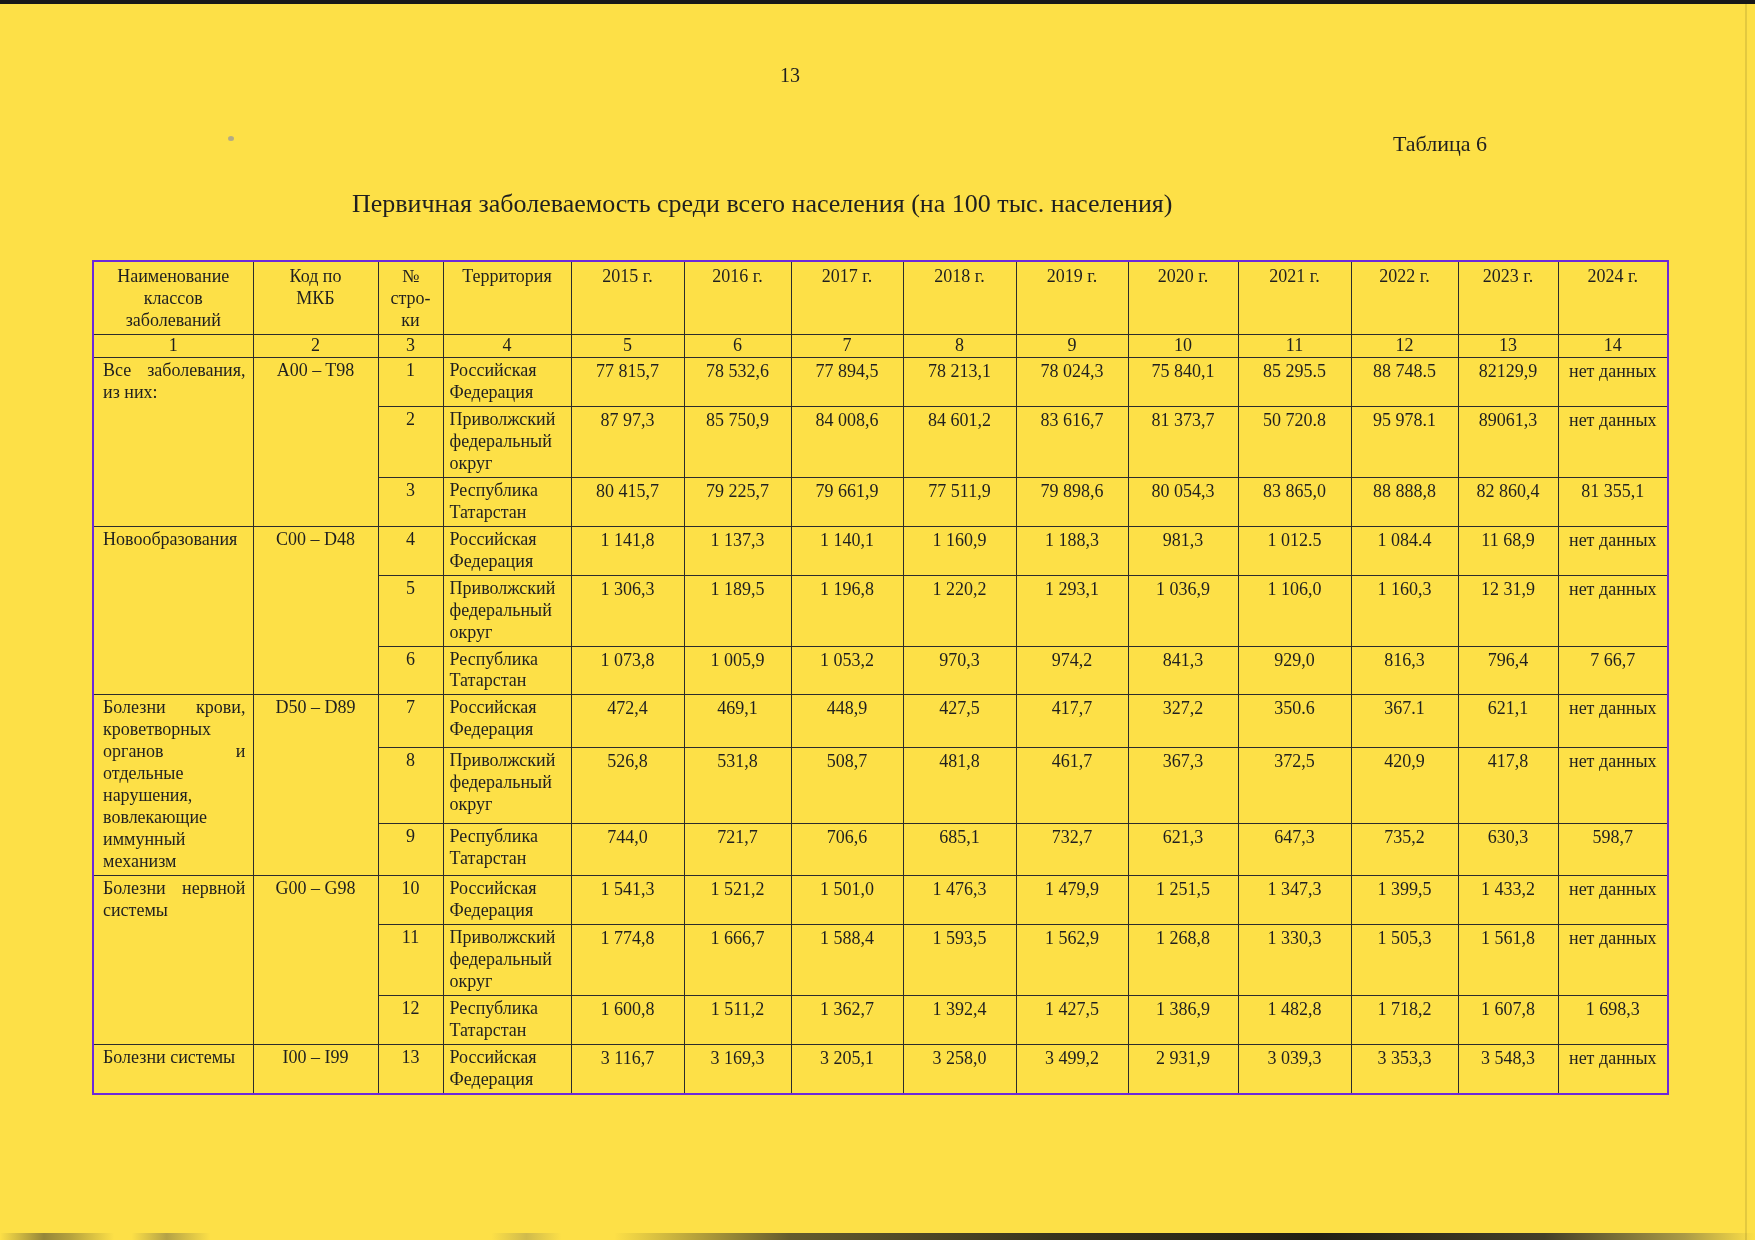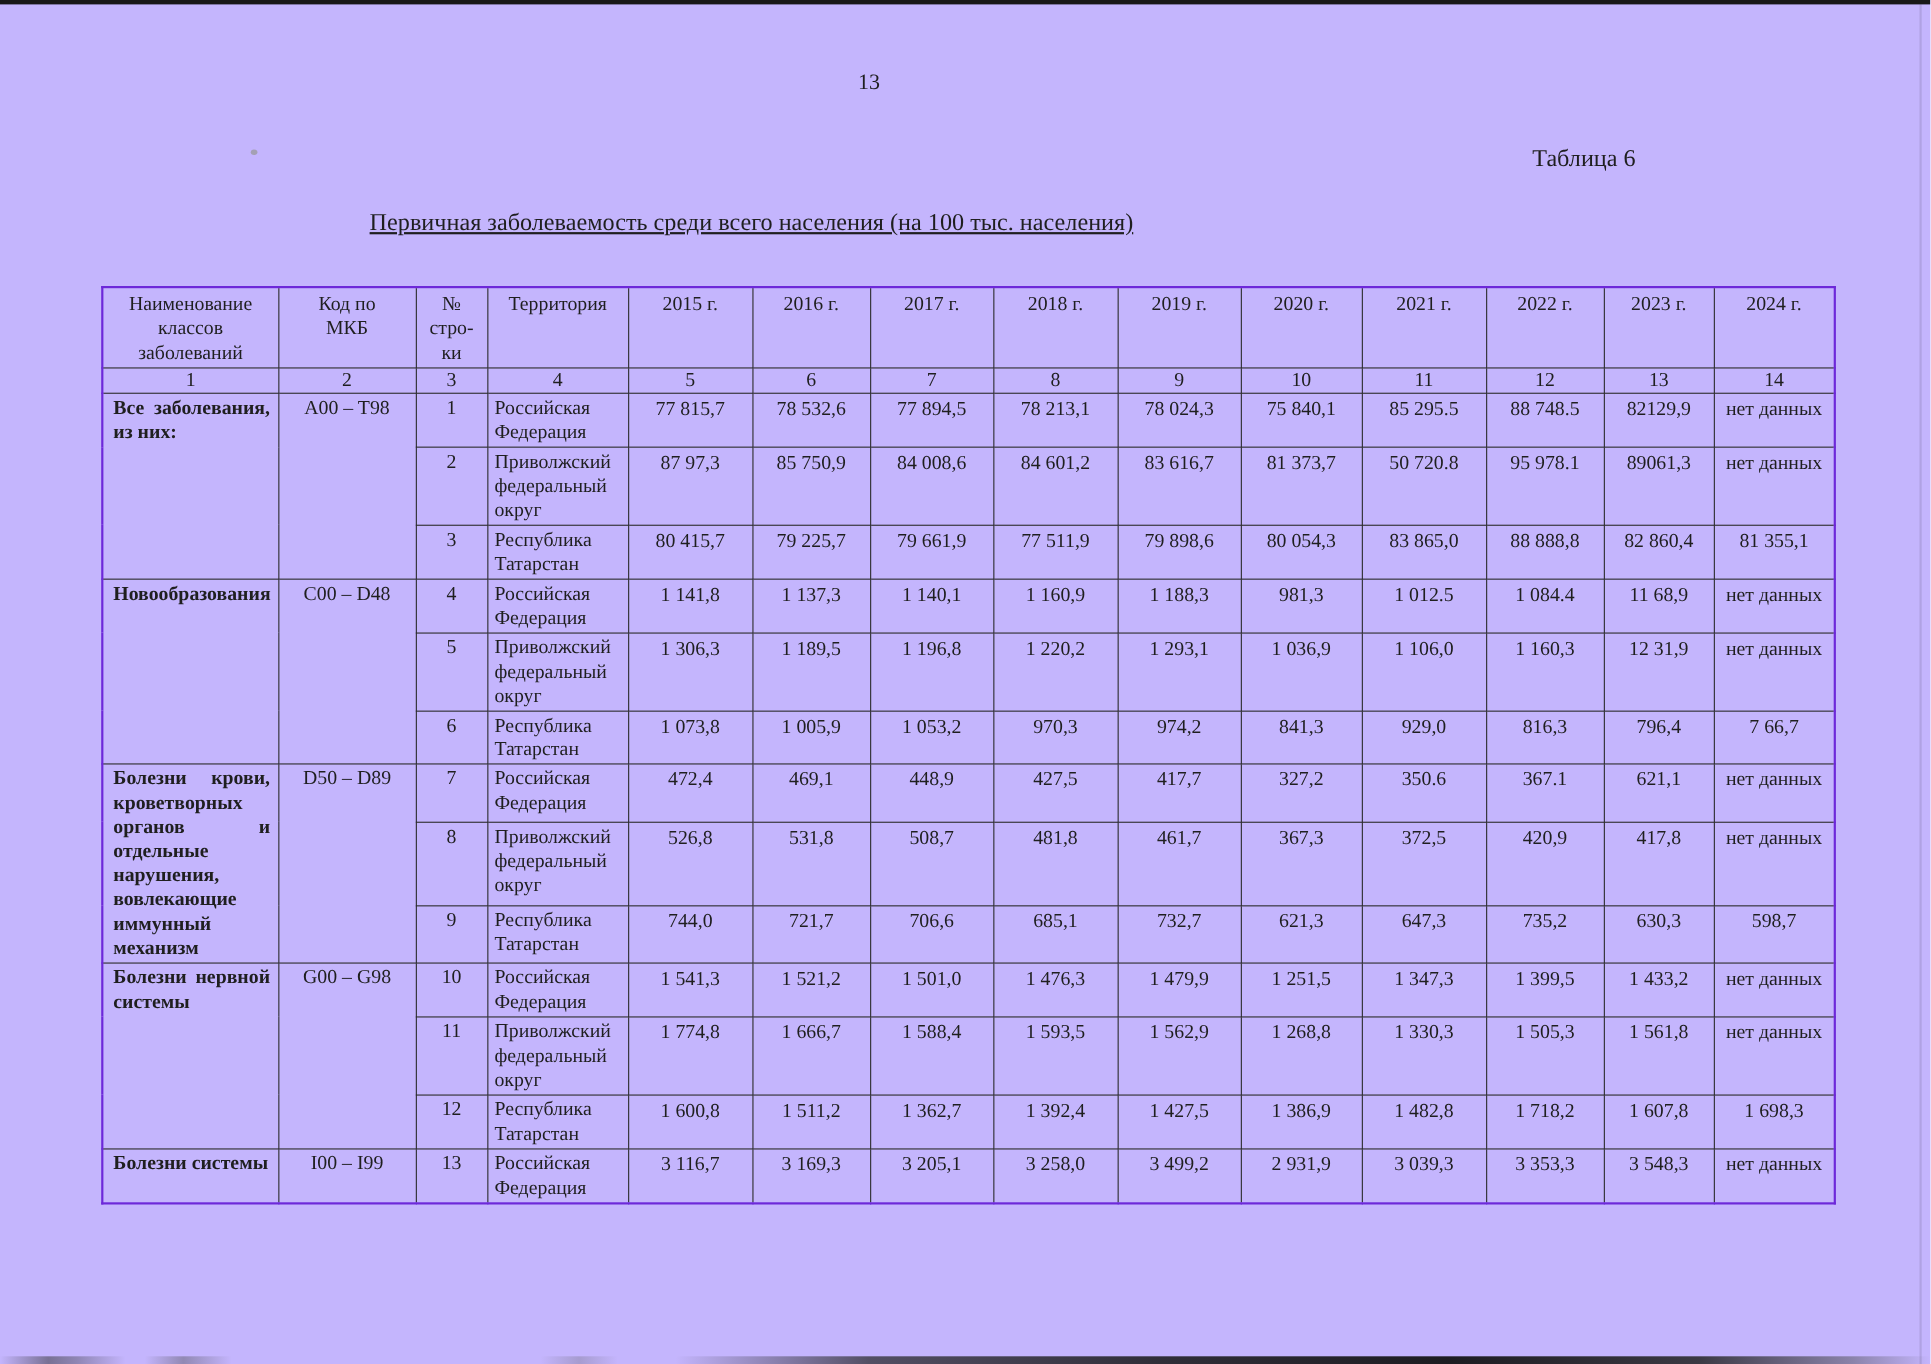--- a/index.html
+++ b/index.html
@@ -1,20 +1,20 @@
 <!DOCTYPE html>
 <html lang="ru"><head>
 <meta charset="utf-8">
 <style>
   html, body { margin: 0; padding: 0; background: #ffffff; }
   .page {
     position: relative;
     width: 1755px;
     height: 1240px;
-    background: #c4b5fd;
+    background: #fde047;
     font-family: "Liberation Serif", "DejaVu Serif", serif;
     color: #1f1f1f;
     overflow: hidden;
   }
   .scan-strip-top {
     position: absolute; top: 0; left: 0; width: 100%; height: 4px;
     background: #181818;
   }
   .scan-edge-right {
     position: absolute; top: 4px; right: 8px; width: 2px; height: 1236px;
@@ -35,44 +35,43 @@
   }
   .page-number {
     position: absolute; top: 64px; left: 780px;
     font-size: 20px;
   }
   .table-label {
     position: absolute; top: 131px; right: 268px;
     font-size: 22px;
   }
   .doc-title {
-    position: absolute; top: 189px; left: 336px;
-    font-size: 22px;
-    text-decoration: underline;
+    position: absolute; top: 189px; left: 352px;
+    font-size: 26px;
   }
   table.doc-table {
     position: absolute; left: 92px; top: 260px;
     width: 1575px;
     border-collapse: collapse;
     table-layout: fixed;
     font-size: 18px;
     border: 2px solid #6d28d9;
   }
   .doc-table th, .doc-table td {
     border: 1px solid #2c2c2c;
     vertical-align: top;
     padding: 2px 6px;
     text-align: center;
     font-weight: normal;
     line-height: 1.22;
     overflow: hidden;
   }
   .doc-table th.hd { white-space: pre-line; padding-top: 4px; }
   .doc-table td.cn { padding: 0 0 1px 0; line-height: 1.18; }
-  .doc-table td.name-cell { text-align: justify; padding: 2px 7px 2px 9px; font-weight: bold; }
+  .doc-table td.name-cell { text-align: justify; padding: 2px 7px 2px 9px; }
   .doc-table td.code-cell { text-align: center; }
   .doc-table td.terr-cell { text-align: left; }
   .doc-table td.val-cell { white-space: nowrap; padding-top: 3px; }
 </style>
 </head>
 <body>
 
 <div class="page">
 
   <div class="scan-strip-top"></div>

